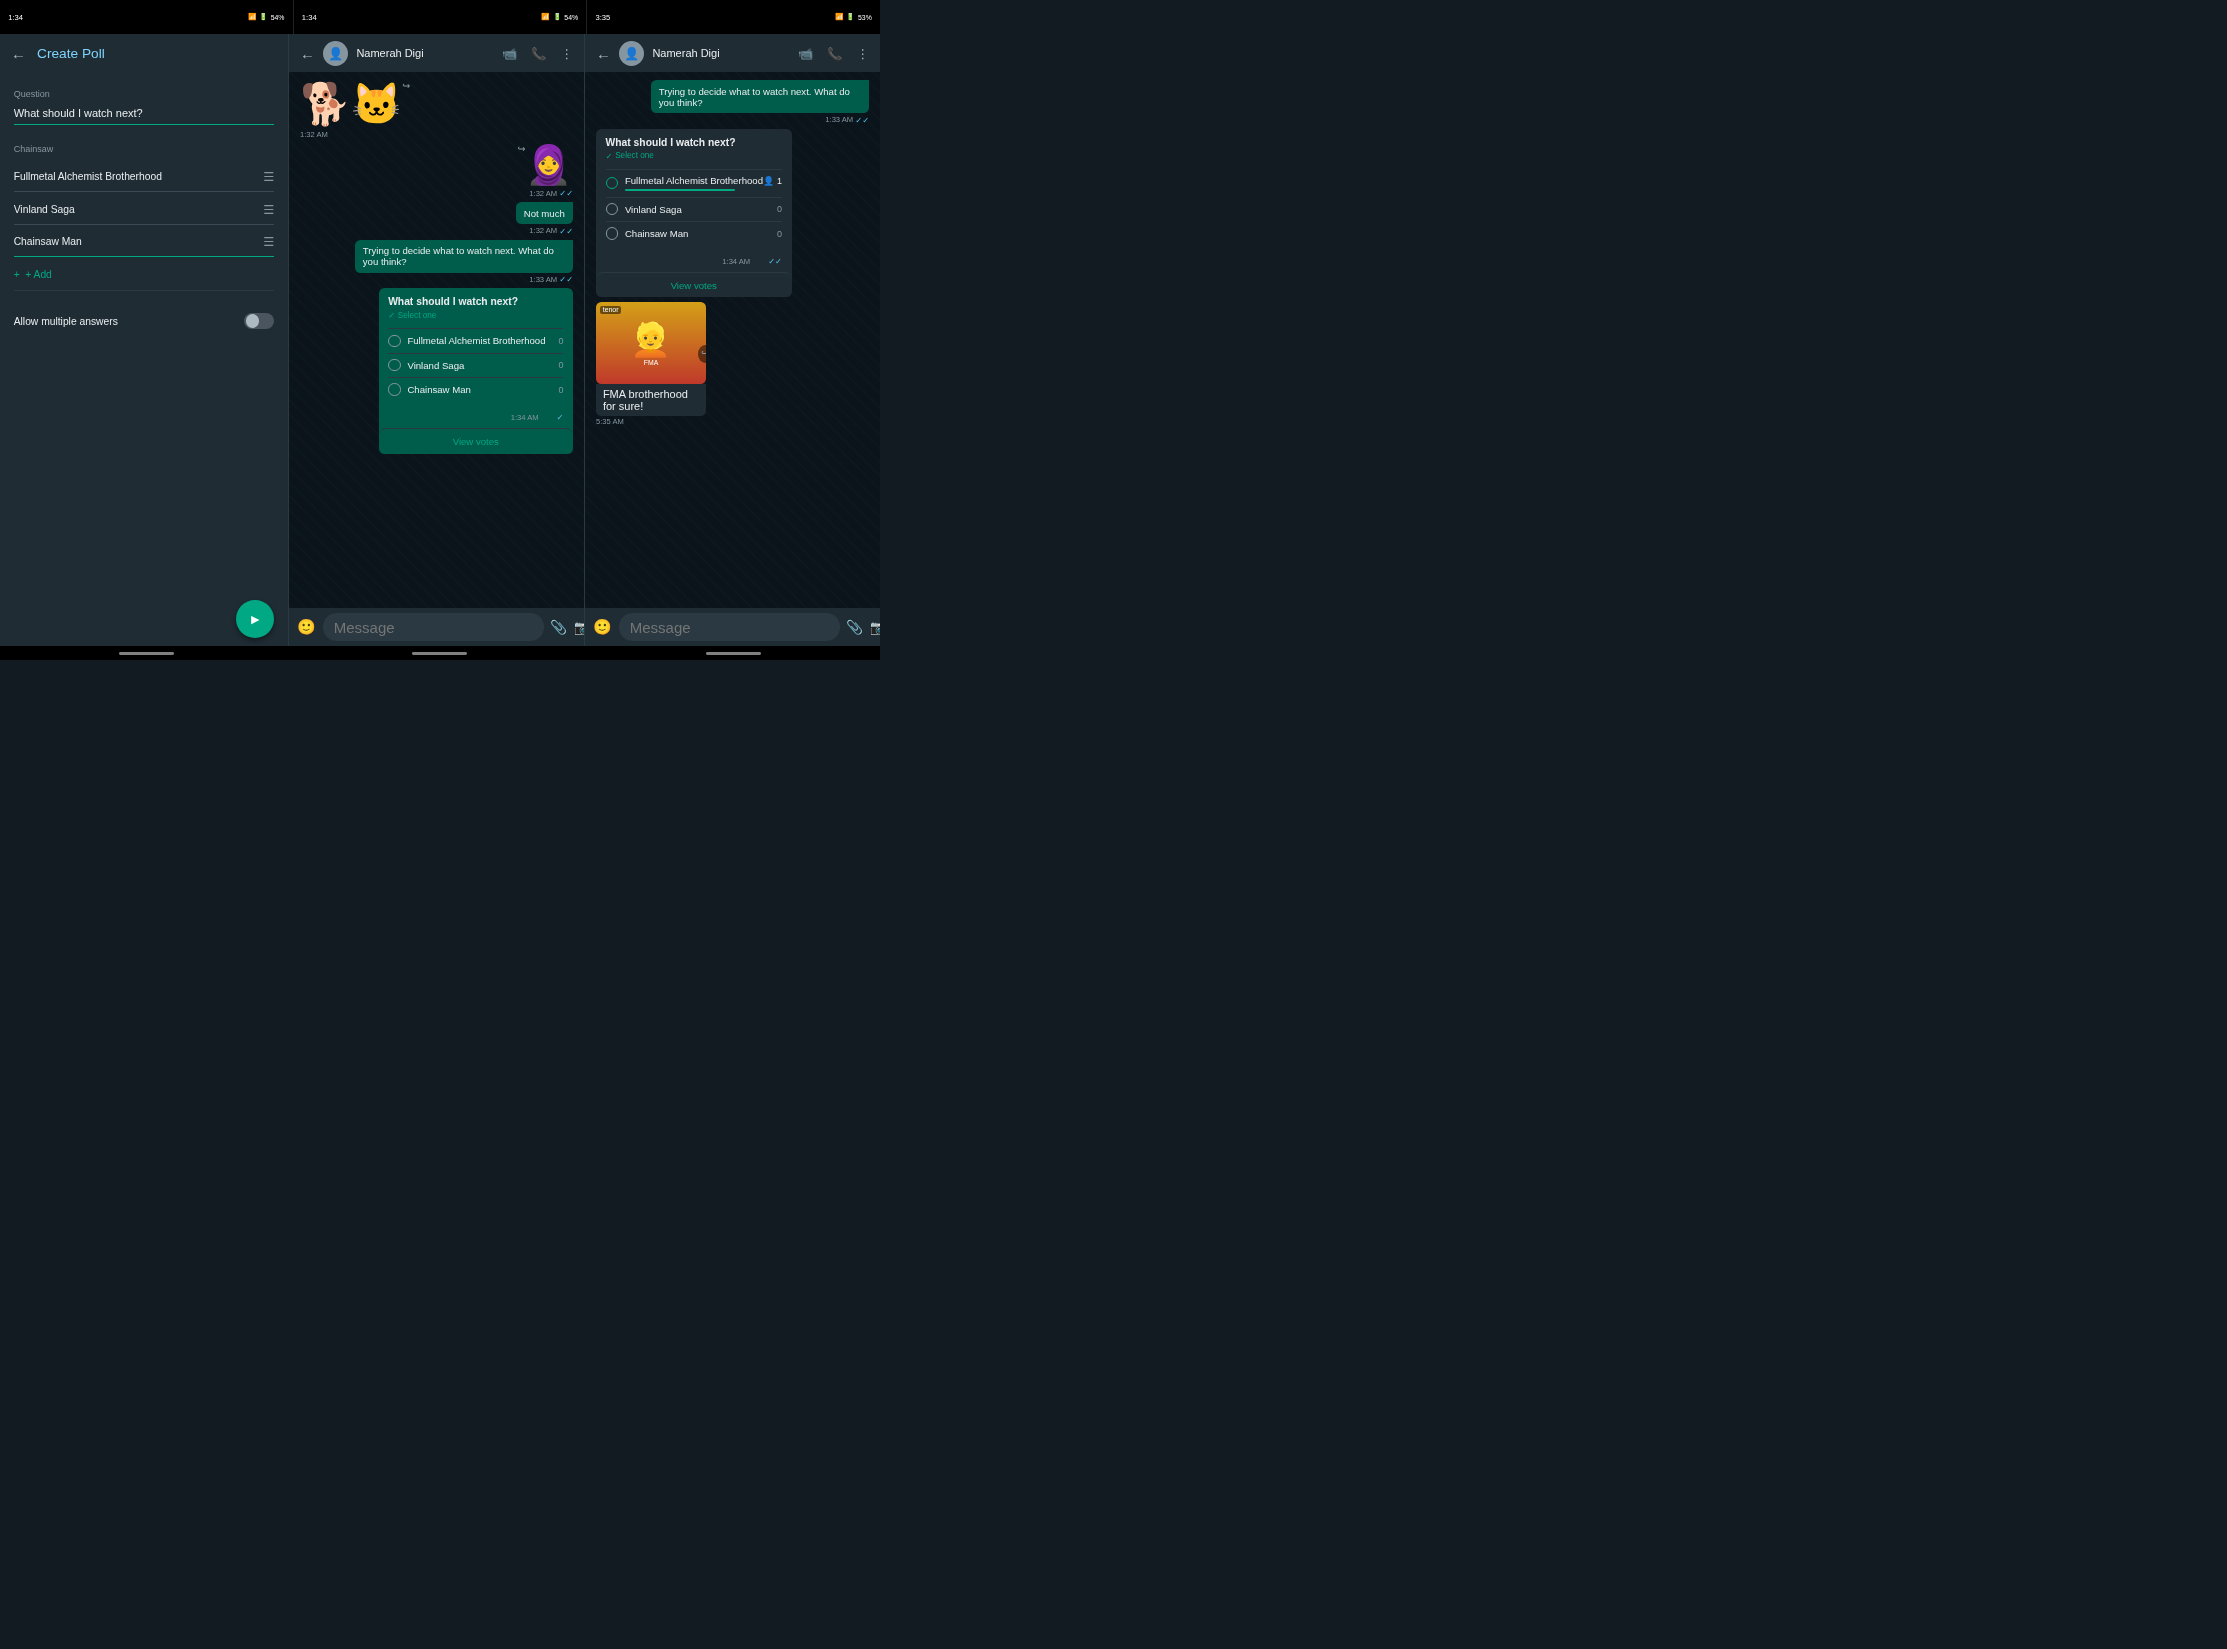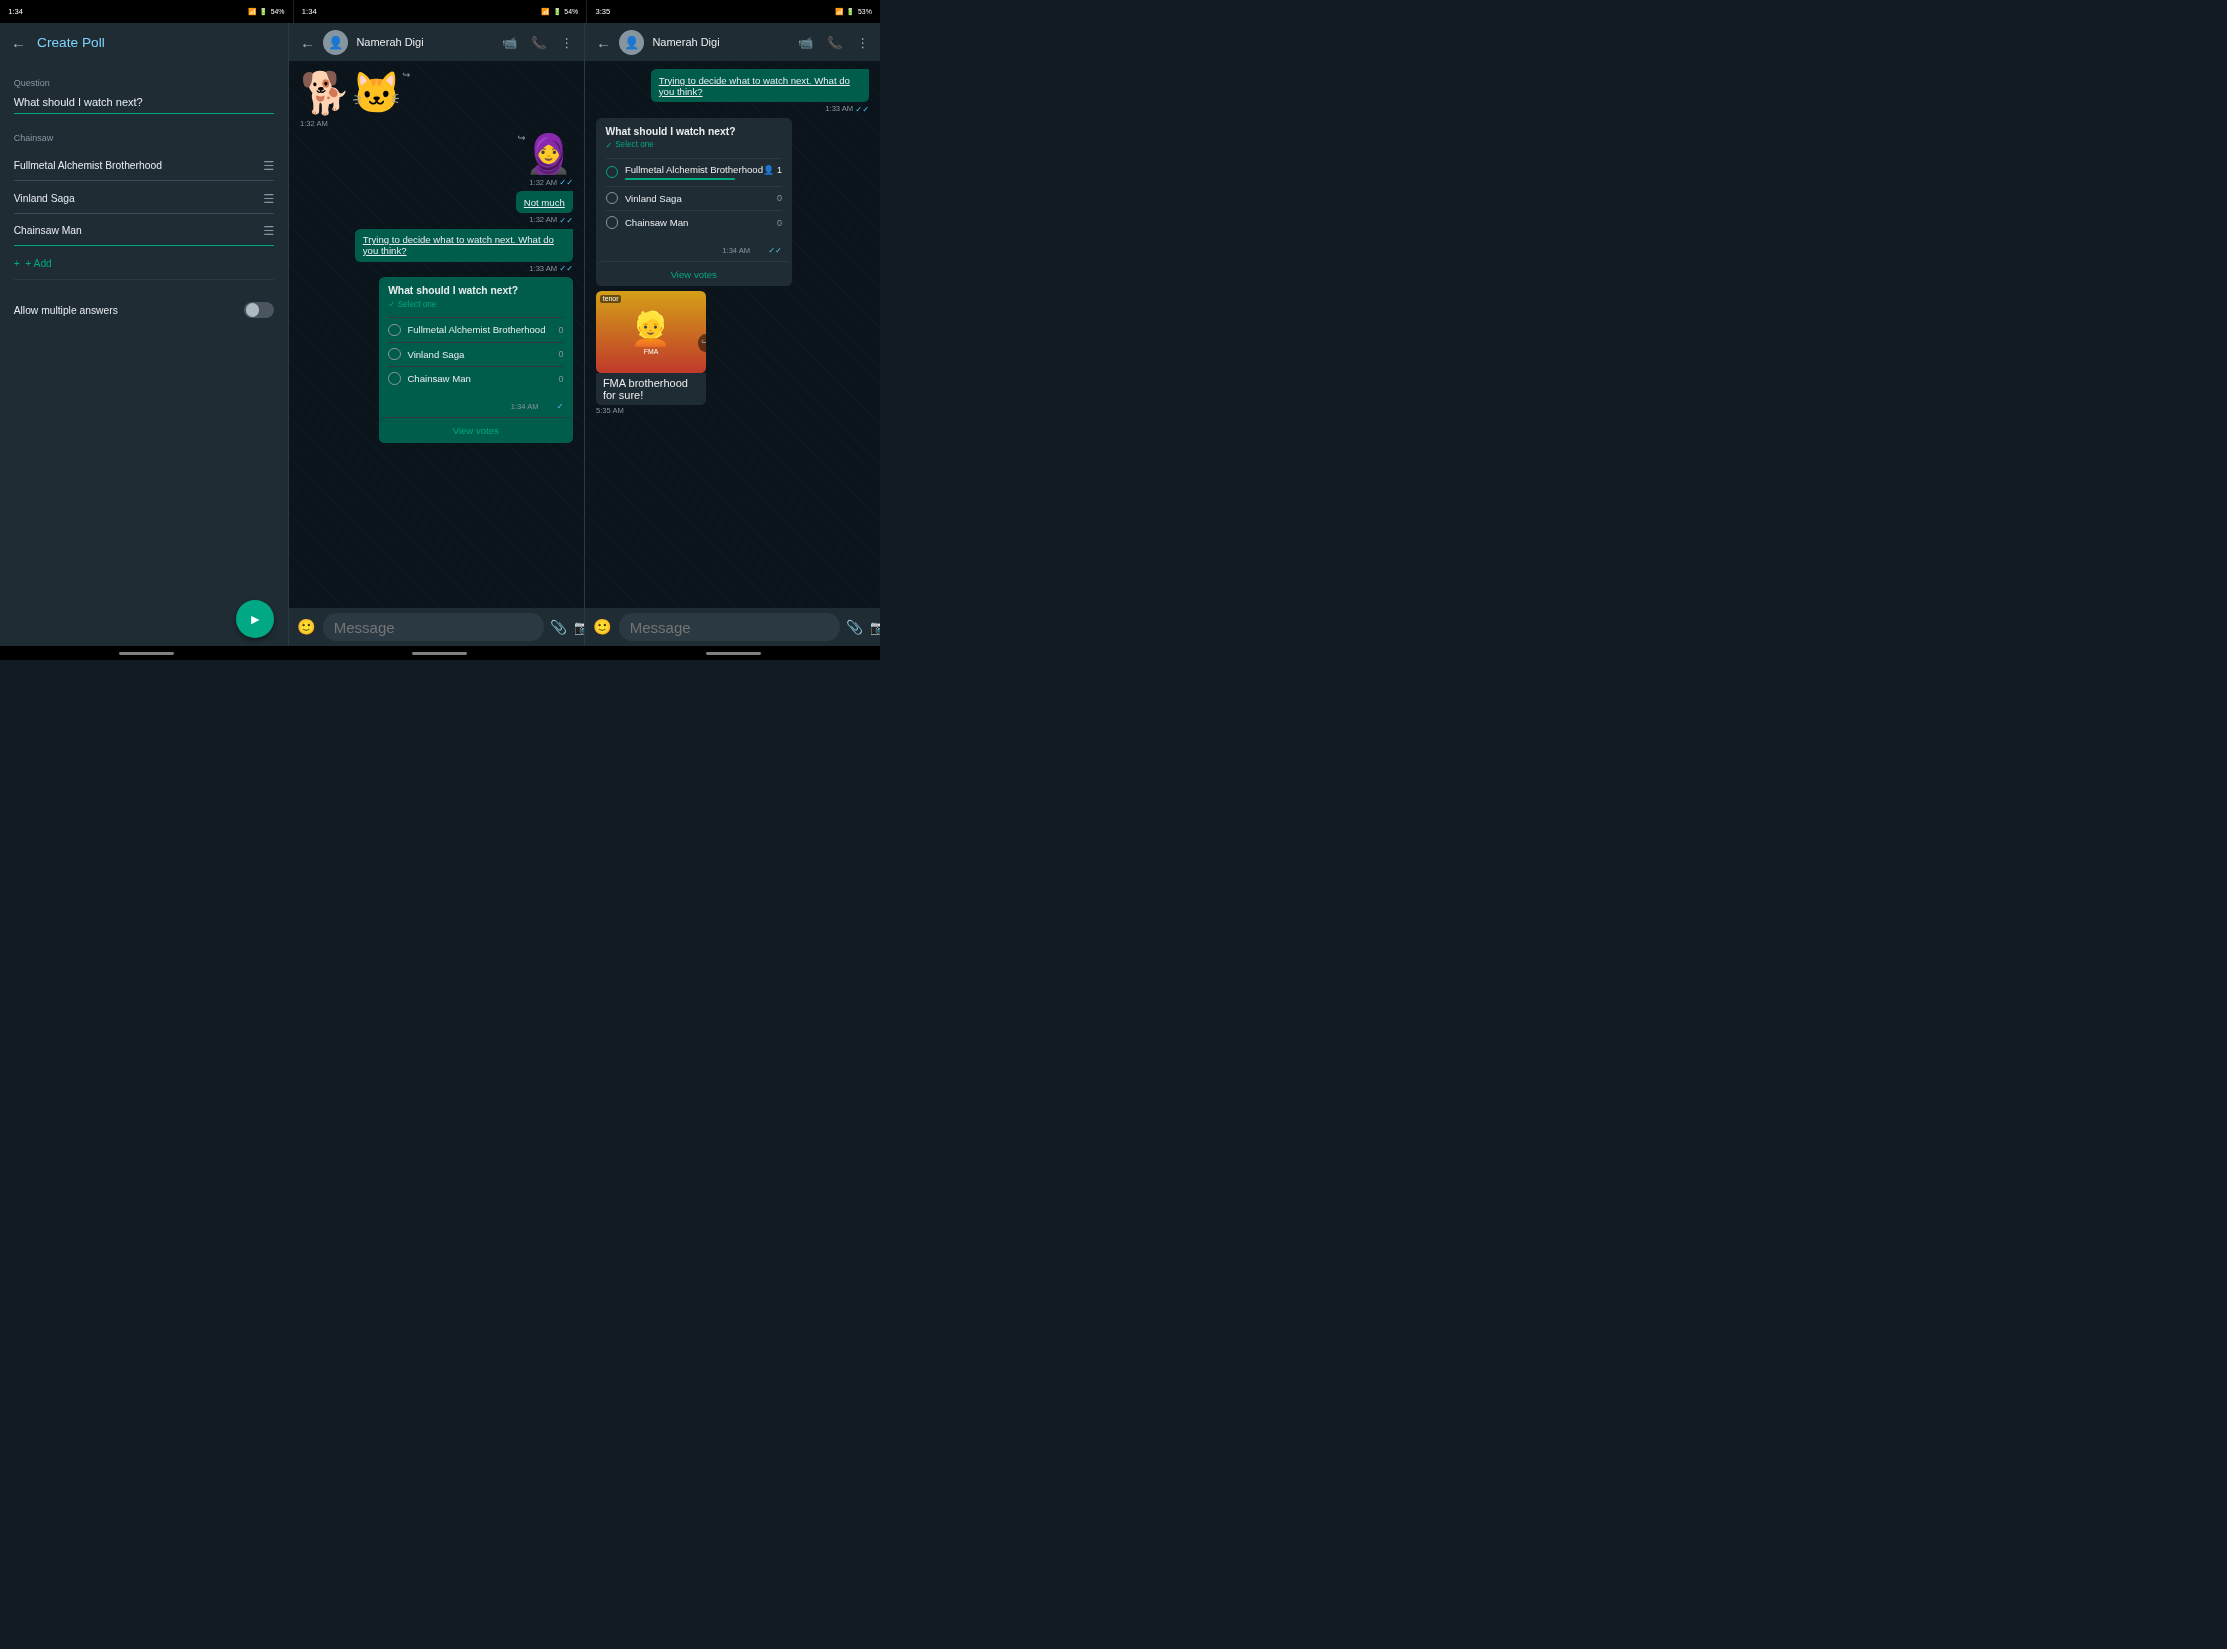--- a/index.html
+++ b/index.html
@@ -10,21 +10,21 @@
       font-family: 'Segoe UI', Arial, sans-serif;
       display: flex;
       flex-direction: column;
       overflow: hidden;
     }
 
     
     .status-bars {
       display: flex;
       width: 100%;
-      height: 23px;
+      height: 34px;
       background: #5eead4;
     }
     .status-bar {
       flex: 1;
       display: flex;
       align-items: center;
       justify-content: space-between;
       padding: 0 8.2px;
       font-size: 7.6px;
       color: #fff;
@@ -260,21 +260,21 @@
     .msg.incoming { align-self: flex-start; }
     .msg.outgoing { align-self: flex-end; }
 
     .msg-bubble {
       padding: 5.5px 8.2px;
       border-radius: 5.5px;
       font-size: 9.6px;
       color: #e9edef;
       position: relative;
     }
-    .msg.outgoing .msg-bubble { background: #005c4b; border-radius: 5.5px 0 5.5px 5.5px; text-decoration: underline; }
+    .msg.outgoing .msg-bubble { background: #005c4b; border-radius: 5.5px 0 5.5px 5.5px; }
 
     .msg-time {
       font-size: 7.6px;
       color: #8696a0;
       margin-top: 1.4px;
       display: flex;
       align-items: center;
       gap: 2.1px;
     }
     .msg.outgoing .msg-time { align-self: flex-end; }

